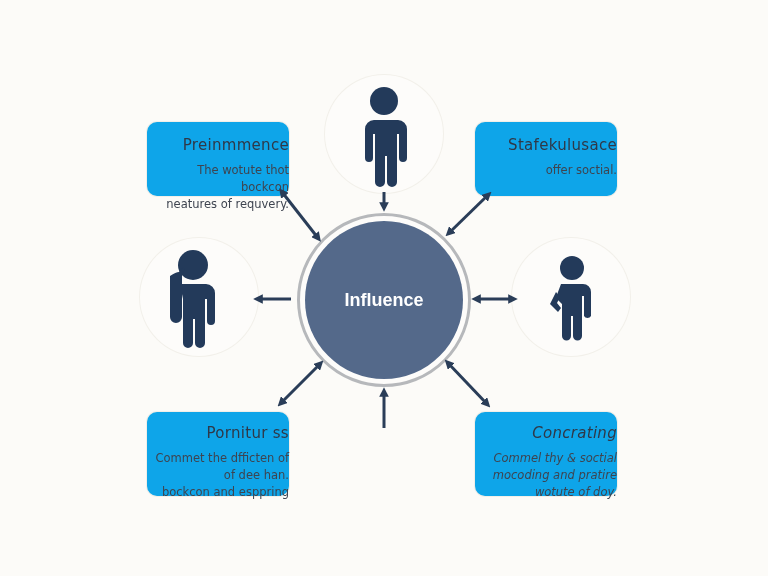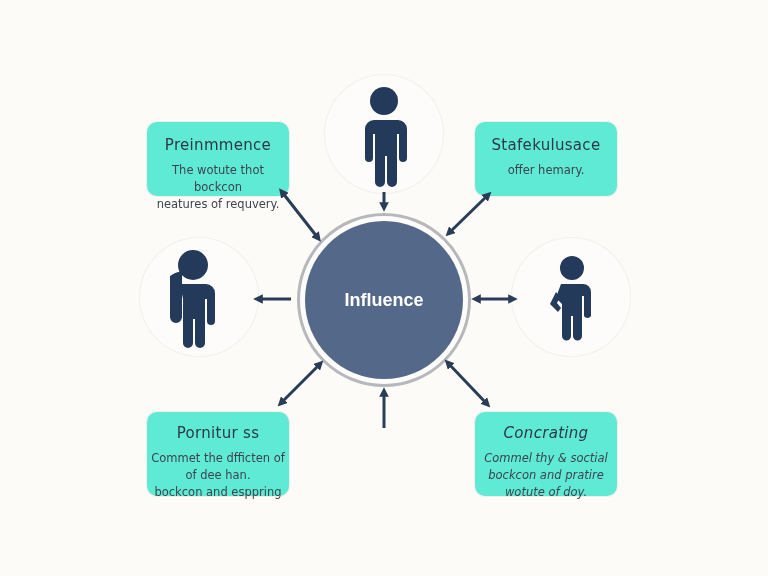--- a/index.html
+++ b/index.html
@@ -2,23 +2,23 @@
 <html><head>
 <meta charset="utf-8">
 <style>
   html, body { margin: 0; padding: 0; }
   body {
     width: 768px; height: 576px; background: #fcfbf8;
     position: relative; overflow: hidden;
     font-family: "DejaVu Sans", sans-serif;
   }
   .card {
-    position: absolute; background: #5eead4; border-radius: 10px;
+    position: absolute; background: #0ea5e9; border-radius: 10px;
     box-shadow: 0 0 0 1px #f1efe9;
-    text-align: center; color: #3b4351;
+    text-align: right; color: #3b4351;
   }
   .card .title { font-size: 15px; color: #2f3848; margin-bottom: 8px; letter-spacing: 0.3px; }
   .card .desc { font-size: 11.5px; line-height: 17px; color: #3e4450; }
   .halo {
     position: absolute; border-radius: 50%; background: #fdfcfa;
     box-shadow: 0 0 0 1px #f2f0ea;
   }
   .center-ring {
     position: absolute; left: 297px; top: 213px; width: 174px; height: 174px;
     border-radius: 50%; background: #fdfcfa; border: 3px solid #b6b8bb;
@@ -36,34 +36,34 @@
 <body>
 
 <div class="card" style="left:147px; top:122px; width:142px; height:74px; padding-top:14px; box-sizing:border-box;">
   <div class="title">Preinmmence</div>
   <div class="desc">The wotute thot bockcon</div>
   <div class="desc">neatures of requvery.</div>
 </div>
 
 <div class="card" style="left:475px; top:122px; width:142px; height:74px; padding-top:14px; box-sizing:border-box;">
   <div class="title">Stafekulusace</div>
-  <div class="desc">offer hemary.</div>
+  <div class="desc">offer soctial.</div>
 </div>
 
 <div class="card" style="left:147px; top:412px; width:142px; height:84px; padding-top:12px; box-sizing:border-box;">
   <div class="title">Pornitur ss</div>
   <div class="desc">Commet the dfficten of</div>
   <div class="desc">of dee han.</div>
   <div class="desc">bockcon and esppring</div>
 </div>
 
 <div class="card" style="left:475px; top:412px; width:142px; height:84px; padding-top:12px; box-sizing:border-box;font-style:italic;">
   <div class="title">Concrating</div>
   <div class="desc">Commel thy &amp; soctial</div>
-  <div class="desc">bockcon and pratire</div>
+  <div class="desc">mocoding and pratire</div>
   <div class="desc">wotute of doy.</div>
 </div>
 
 <div class="halo" style="left:325px; top:75px; width:118px; height:118px;"></div>
 <div class="halo" style="left:140px; top:238px; width:118px; height:118px;"></div>
 <div class="halo" style="left:512px; top:238px; width:118px; height:118px;"></div>
 
 <div class="center-ring"></div>
 <div class="center-disc">
   <span class="center-label">Influence</span>

